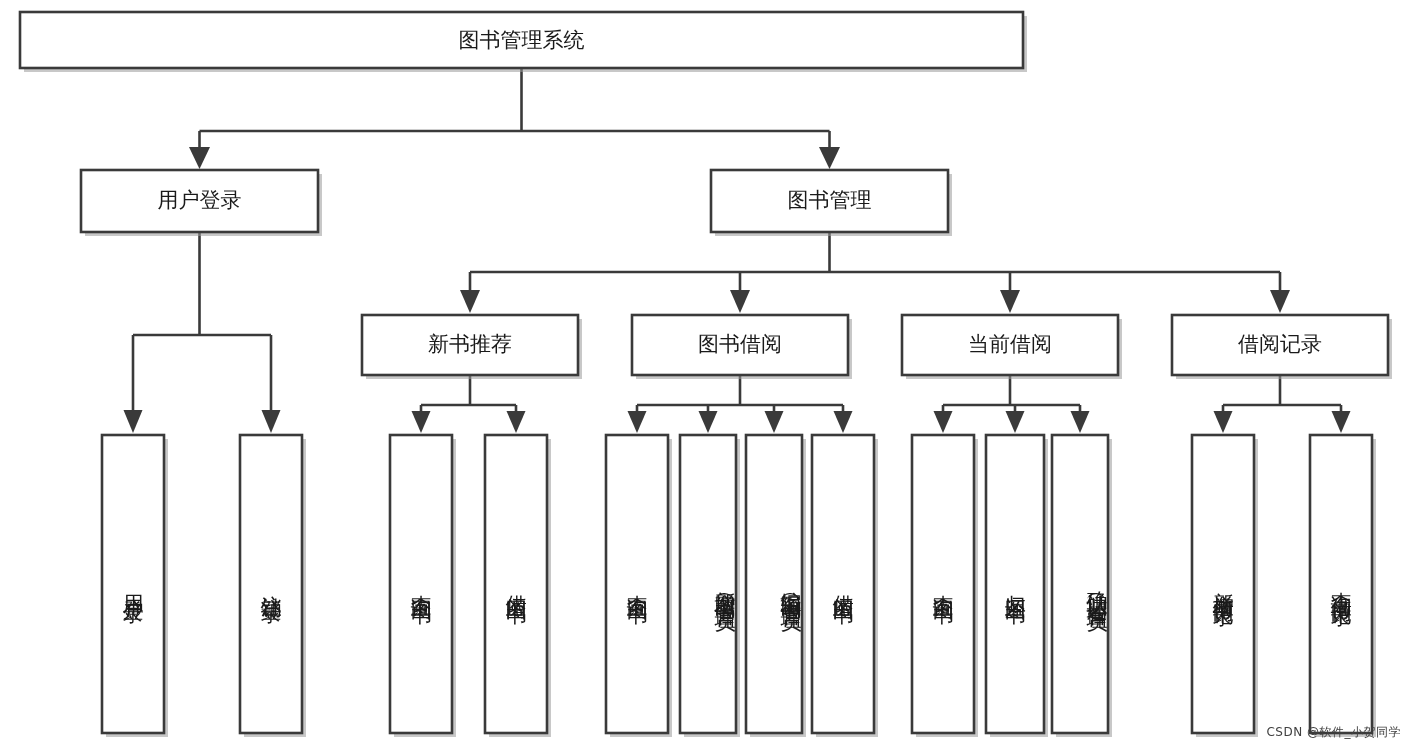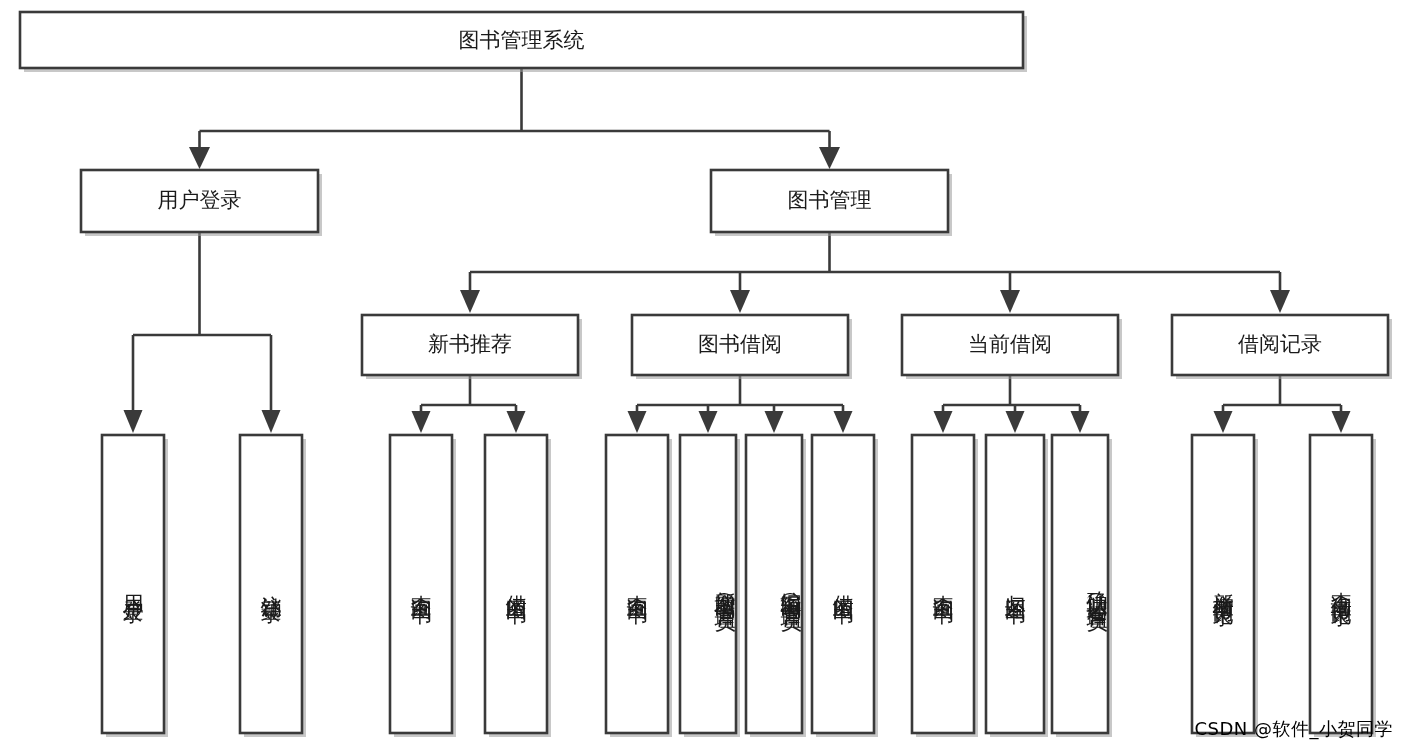--- a/index.html
+++ b/index.html
@@ -60,25 +60,25 @@
     color: #1a1a1a;
     letter-spacing: 3px;
     display: flex;
     align-items: center;
     justify-content: center;
     white-space: nowrap;
     pointer-events: none;
   }
   .watermark {
     position: absolute;
-    right: 12px;
+    right: 4px;
     bottom: 6px;
     font-family: "DejaVu Sans", "Liberation Sans", sans-serif;
-    font-size: 18px;
-    color: #000000;
+    font-size: 12px;
+    color: #404040;
     letter-spacing: 0.5px;
     white-space: nowrap;
   }
 </style>
 </head>
 <body>
 
 <div id="diagram-root">
 
   <svg class="flow" viewBox="0 0 1405 747">

